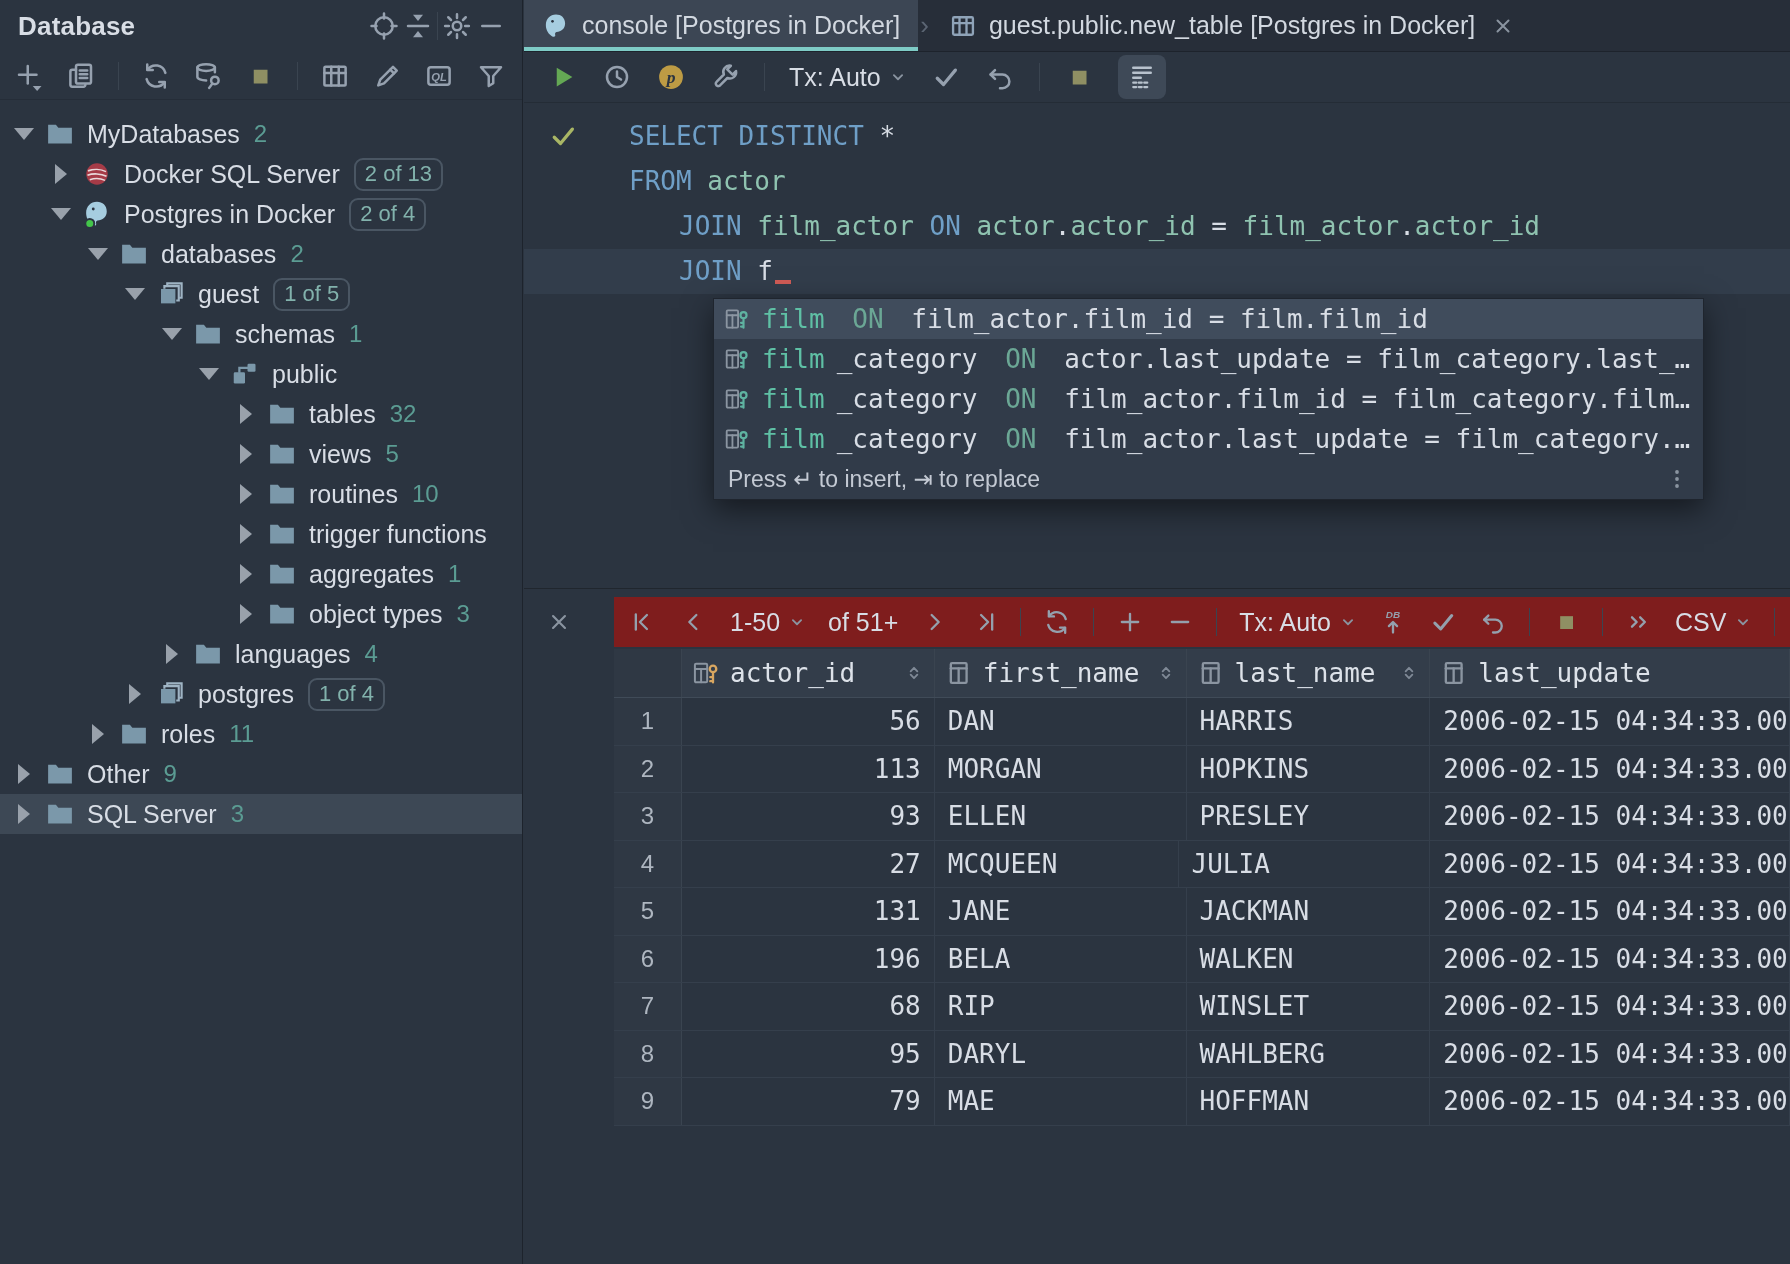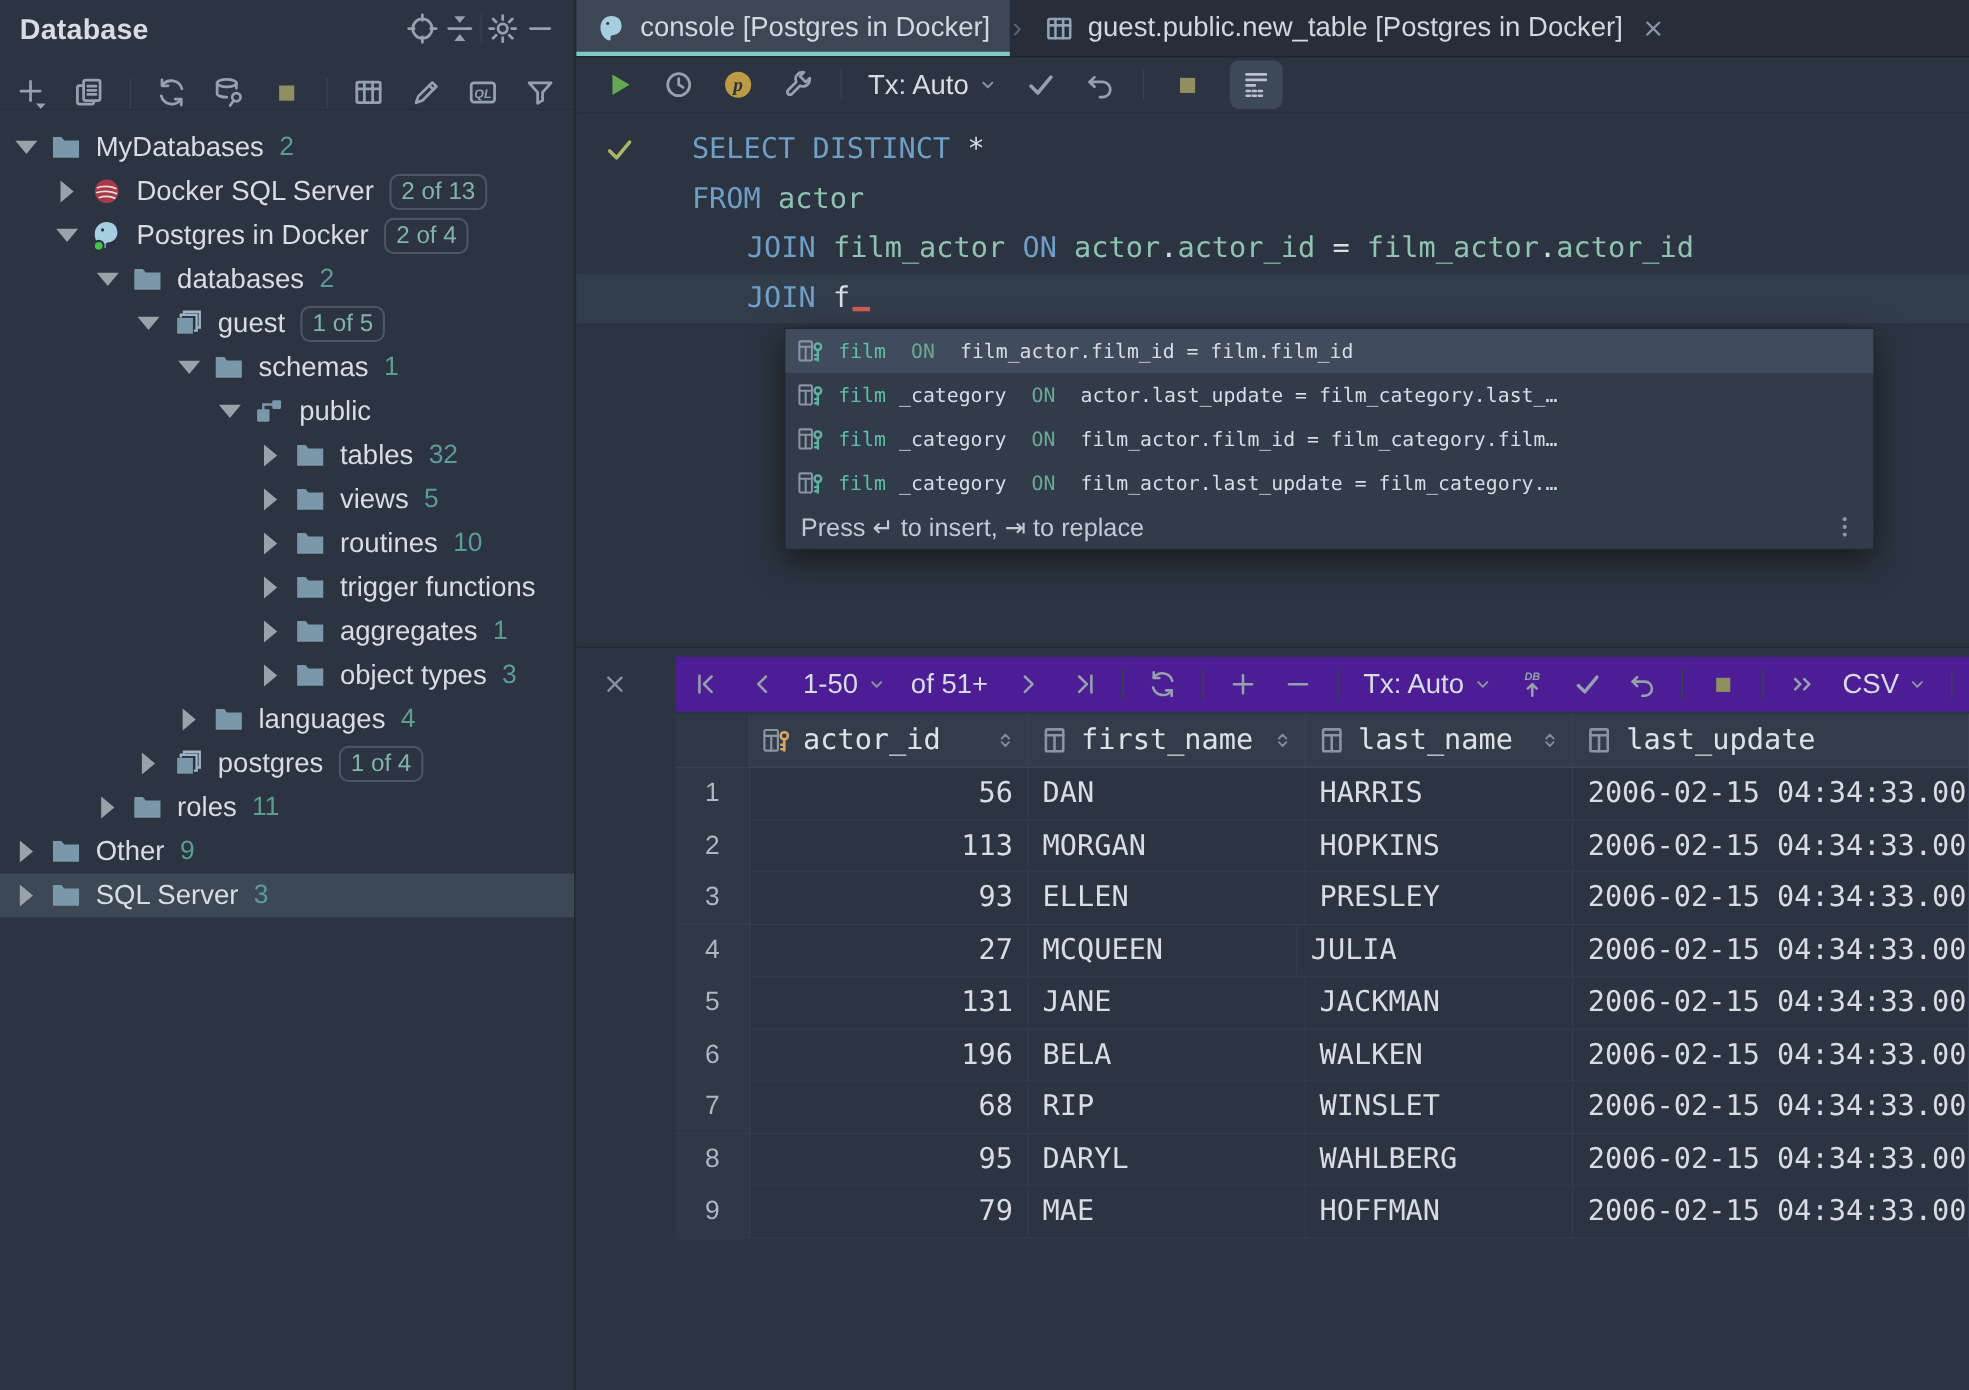--- a/index.html
+++ b/index.html
@@ -8,21 +8,21 @@
   i[data-icon]{display:inline-flex;align-items:center;justify-content:center;flex:none}
   .i18{width:18px;height:18px}.i24{width:24px;height:24px}
   .i26{width:26px;height:26px}.i28{width:28px;height:28px}.i30{width:30px;height:30px}
   .vsep{width:1px;height:28px;background:#3a4450;flex:none}
   .sp{flex:1}
   
   .left{position:absolute;left:0;top:0;width:523px;height:1264px;border-right:1px solid #1d232c}
   .phead{height:52px;display:flex;align-items:center;gap:4px;padding:0 16px 0 18px}
   .ptitle{font-size:26px;font-weight:700;letter-spacing:.2px}
   .ib{color:#96a1af}
-  .ptool{height:48px;display:flex;align-items:flex-end;gap:22px;padding-left:14px;border-bottom:1px solid rgba(0,0,0,.12)}
+  .ptool{height:48px;display:flex;align-items:center;gap:22px;padding-left:14px;border-bottom:1px solid rgba(0,0,0,.12)}
   .tree{padding-top:14px}
   .trow{height:40px;display:flex;align-items:center;font-size:25px;white-space:nowrap}
   .trow.sel{background:#3d4855}
   .chevbox{width:24px;display:flex;justify-content:center;margin-right:9px;flex:none}
   .cd{width:0;height:0;border-left:10px solid transparent;border-right:10px solid transparent;border-top:12px solid #99a1ab}
   .cr{width:0;height:0;border-top:10px solid transparent;border-bottom:10px solid transparent;border-left:12px solid #99a1ab}
   .ticon{width:30px;height:30px;margin-right:12px}
   .tcount{color:#5b9c93;margin-left:14px;font-size:24px}
   .tbadge{margin-left:14px;font-size:22px;color:#82b2ac;border:2px solid #4a5663;border-radius:9px;padding:0 9px 1px;line-height:28px}
   
@@ -40,28 +40,28 @@
   .editor{position:absolute;top:104px;left:0;right:0;bottom:0}
   .gcheck{position:absolute;left:24px;top:17px;color:#a9b665}
   .code{position:absolute;left:0;top:10px;right:0;font-family:"DejaVu Sans Mono",monospace;font-size:26px}
   .cl{height:45px;line-height:45px;padding-left:105px;white-space:pre}
   .cl.ind{padding-left:155px}
   .cl.cur{background:#323d4b}
   .tok-kw{color:#6f9fc7}.tok-id{color:#8fc3b0}.tok-pl{color:#d8dde5}
   .tok-match{color:#5fc0a5}.ptok-kw{color:#6ba795}
   .caret{display:inline-block;width:16px;height:24px;border-bottom:4px solid #cf5b55;margin-left:2px;vertical-align:-4px}
   .popup{position:absolute;left:189px;top:194px;width:991px;background:#313b49;border:1px solid #1f252e;box-shadow:0 10px 28px rgba(0,0,0,.5)}
-  .pitem{height:40px;display:flex;align-items:center;gap:12px;padding:0 10px;font-family:"DejaVu Sans Mono",monospace;font-size:18px;white-space:pre;overflow:hidden}
+  .pitem{height:40px;display:flex;align-items:center;gap:12px;padding:0 10px;font-family:"DejaVu Sans Mono",monospace;font-size:26px;white-space:pre;overflow:hidden}
   .pitem.sel{background:#404c5c}
   .pfoot{height:40px;display:flex;align-items:center;justify-content:space-between;padding:0 14px;font-size:23px;color:#c3c9d3}
   .pfoot .i24{color:#8a94a0}
   
   .results{position:absolute;left:0;top:588px;right:0;bottom:0;border-top:1px solid #20262e}
   .resclose{position:absolute;left:22px;top:20px;color:#8a94a0}
-  .resbar{position:absolute;left:90px;right:0;top:8px;height:50px;background:#4c1d95;display:flex;align-items:center;gap:22px;padding-left:16px;color:#94a0ad;font-size:25px}
+  .resbar{position:absolute;left:90px;right:0;top:8px;height:50px;background:#7f1d1d;display:flex;align-items:center;gap:22px;padding-left:16px;color:#94a0ad;font-size:25px}
   .resbar .lbl{color:#d8dde5;white-space:nowrap}
   .olive{color:#8f8f63}
   .grid{position:absolute;left:90px;right:0;top:60px;font-family:"DejaVu Sans Mono",monospace;font-size:26px}
   .ghead{display:flex;height:49px;background:#333d4a;border-bottom:1px solid #404b58}
   .gh{display:flex;align-items:center;gap:10px;padding:0 10px;border-right:1px solid #3a4450;overflow:hidden}
   .gh .nm{color:#dde2e9;white-space:nowrap}
   .gh.gut{background:#2f3844;padding:0}
   .chicon{width:28px;height:28px;color:#8b95a1}
   .sorts{width:20px;height:20px;color:#7f8996;margin-left:auto}
   .grow{display:flex;height:47.5px;border-bottom:1px solid #353f4c}

